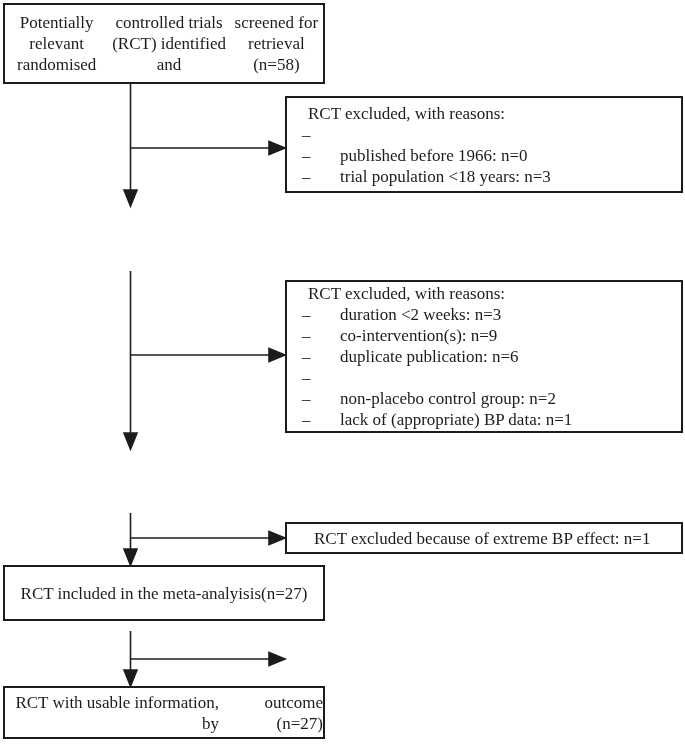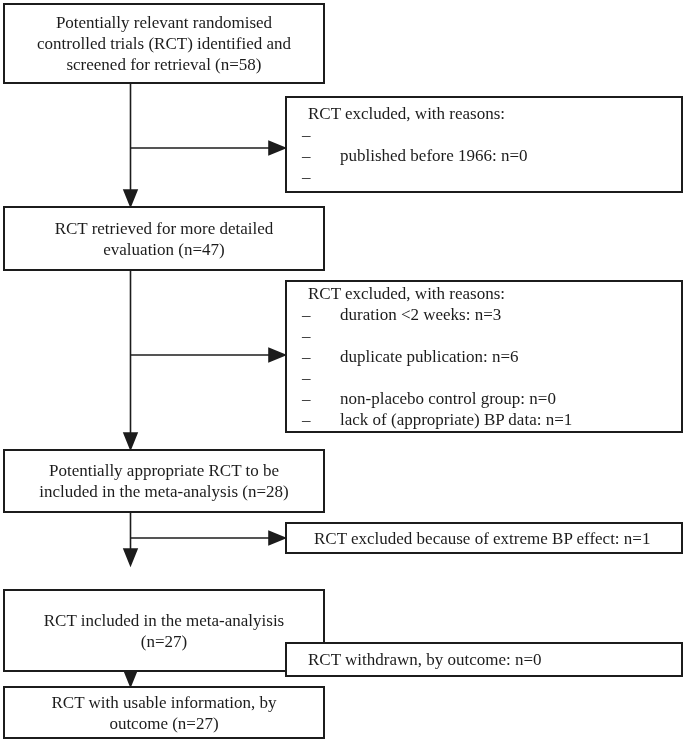--- a/index.html
+++ b/index.html
@@ -26,21 +26,21 @@
   .box {
     position: absolute;
     box-sizing: border-box;
     border: 2px solid #1c1c1c;
     background: #ffffff;
   }
   .main-box {
     left: 3px;
     width: 322px;
     display: flex;
-    flex-direction: column;
+    flex-direction: row;
     align-items: center;
     justify-content: center;
     text-align: center;
     font-size: 17px;
     line-height: 21px;
   }
   .side-box {
     left: 285px;
     width: 398px;
     font-size: 17px;
@@ -50,22 +50,22 @@
     justify-content: center;
     padding: 4px 8px;
   }
   .sb-title { padding-left: 13px; }
   .sb-item  { padding-left: 7px; display: flex; }
   .sb-dash  { display: inline-block; width: 38px; flex: 0 0 38px; }
   
   #mb0 { top: 3px;   height: 81px; }
   #mb1 { top: 206px; height: 65px; }
   #mb2 { top: 449px; height: 64px; }
-  #mb3 { top: 589px; height: 83px; }
-  #mb4 { top: 686px; height: 53px; }
+  #mb3 { top: 565px; height: 56px; }
+  #mb4 { top: 686px; height: 53px; text-align: right; }
   #sb0 { top: 96px;  height: 97px; }
   #sb1 { top: 280px; height: 153px; }
   #sb2 { top: 522px; height: 32px; padding-left: 14px; }
   #sb3 { top: 642px; height: 35px; }
 </style>
 </head>
 <body>
 
 <div class="canvas">
 
@@ -93,29 +93,21 @@
       <polygon points="269,652.5 269,665.5 285,659"></polygon>
     </g>
   </svg>
 
   <div id="mb0" class="box main-box">
     <div>Potentially relevant randomised</div>
     <div>controlled trials (RCT) identified and</div>
     <div>screened for retrieval (n=58)</div>
   </div>
 
-  <div id="mb1" class="box main-box">
-    <div>RCT retrieved for more detailed</div>
-    <div>evaluation (n=47)</div>
-  </div>
 
-  <div id="mb2" class="box main-box">
-    <div>Potentially appropriate RCT to be</div>
-    <div>included in the meta-analysis (n=28)</div>
-  </div>
 
   <div id="mb3" class="box main-box">
     <div>RCT included in the meta-analyisis</div>
     <div>(n=27)</div>
   </div>
 
   <div id="mb4" class="box main-box">
     <div>RCT with usable information, by</div>
     <div>outcome (n=27)</div>
   </div>
@@ -124,50 +116,49 @@
     <div class="sb-title">RCT excluded, with reasons:</div>
     <div class="sb-item">
       <span class="sb-dash">–</span>
     </div>
     <div class="sb-item">
       <span class="sb-dash">–</span>
       <span>published before 1966: n=0</span>
     </div>
     <div class="sb-item">
       <span class="sb-dash">–</span>
+      <span>trial population &lt;18 years: n=3</span>
     </div>
   </div>
 
   <div id="sb1" class="box side-box">
     <div class="sb-title">RCT excluded, with reasons:</div>
     <div class="sb-item">
       <span class="sb-dash">–</span>
       <span>duration &lt;2 weeks: n=3</span>
     </div>
     <div class="sb-item">
       <span class="sb-dash">–</span>
+      <span>co-intervention(s): n=9</span>
     </div>
     <div class="sb-item">
       <span class="sb-dash">–</span>
       <span>duplicate publication: n=6</span>
     </div>
     <div class="sb-item">
       <span class="sb-dash">–</span>
     </div>
     <div class="sb-item">
       <span class="sb-dash">–</span>
-      <span>non-placebo control group: n=0</span>
+      <span>non-placebo control group: n=2</span>
     </div>
     <div class="sb-item">
       <span class="sb-dash">–</span>
       <span>lack of (appropriate) BP data: n=1</span>
     </div>
   </div>
 
   <div id="sb2" class="box side-box">
     <div class="sb-title">RCT excluded because of extreme BP effect: n=1</div>
   </div>
 
-  <div id="sb3" class="box side-box">
-    <div class="sb-title">RCT withdrawn, by outcome: n=0</div>
-  </div>
 
 </div>
 
 </body></html>

